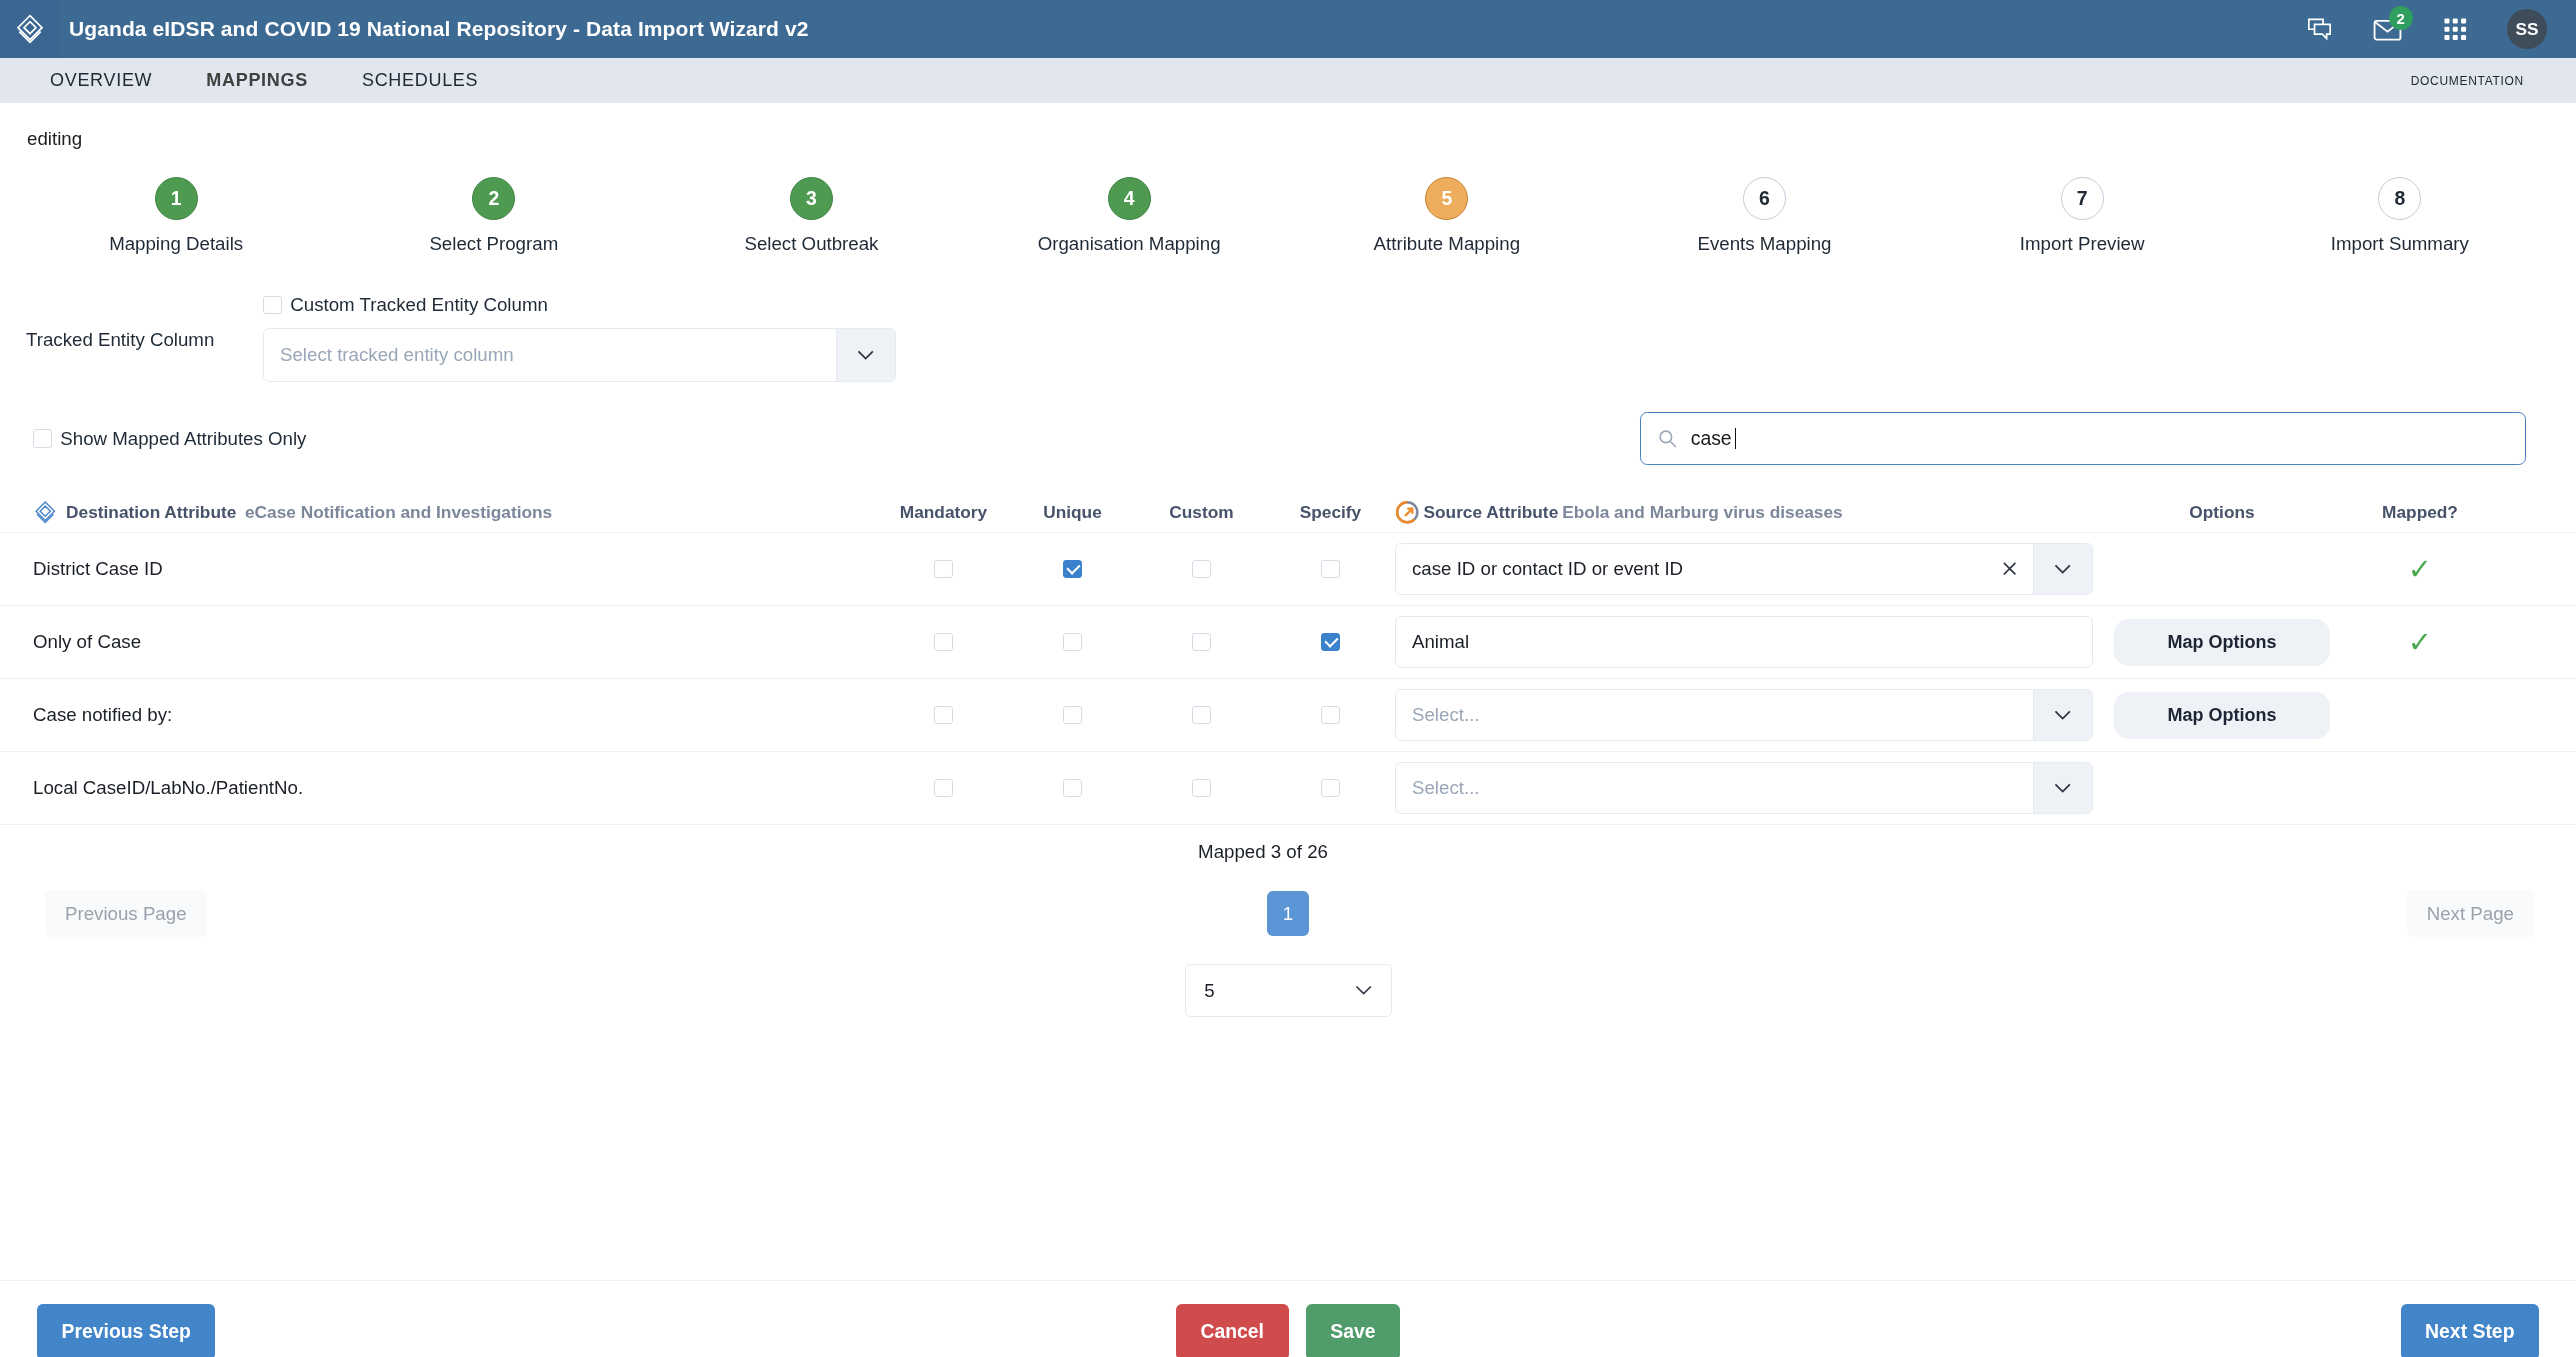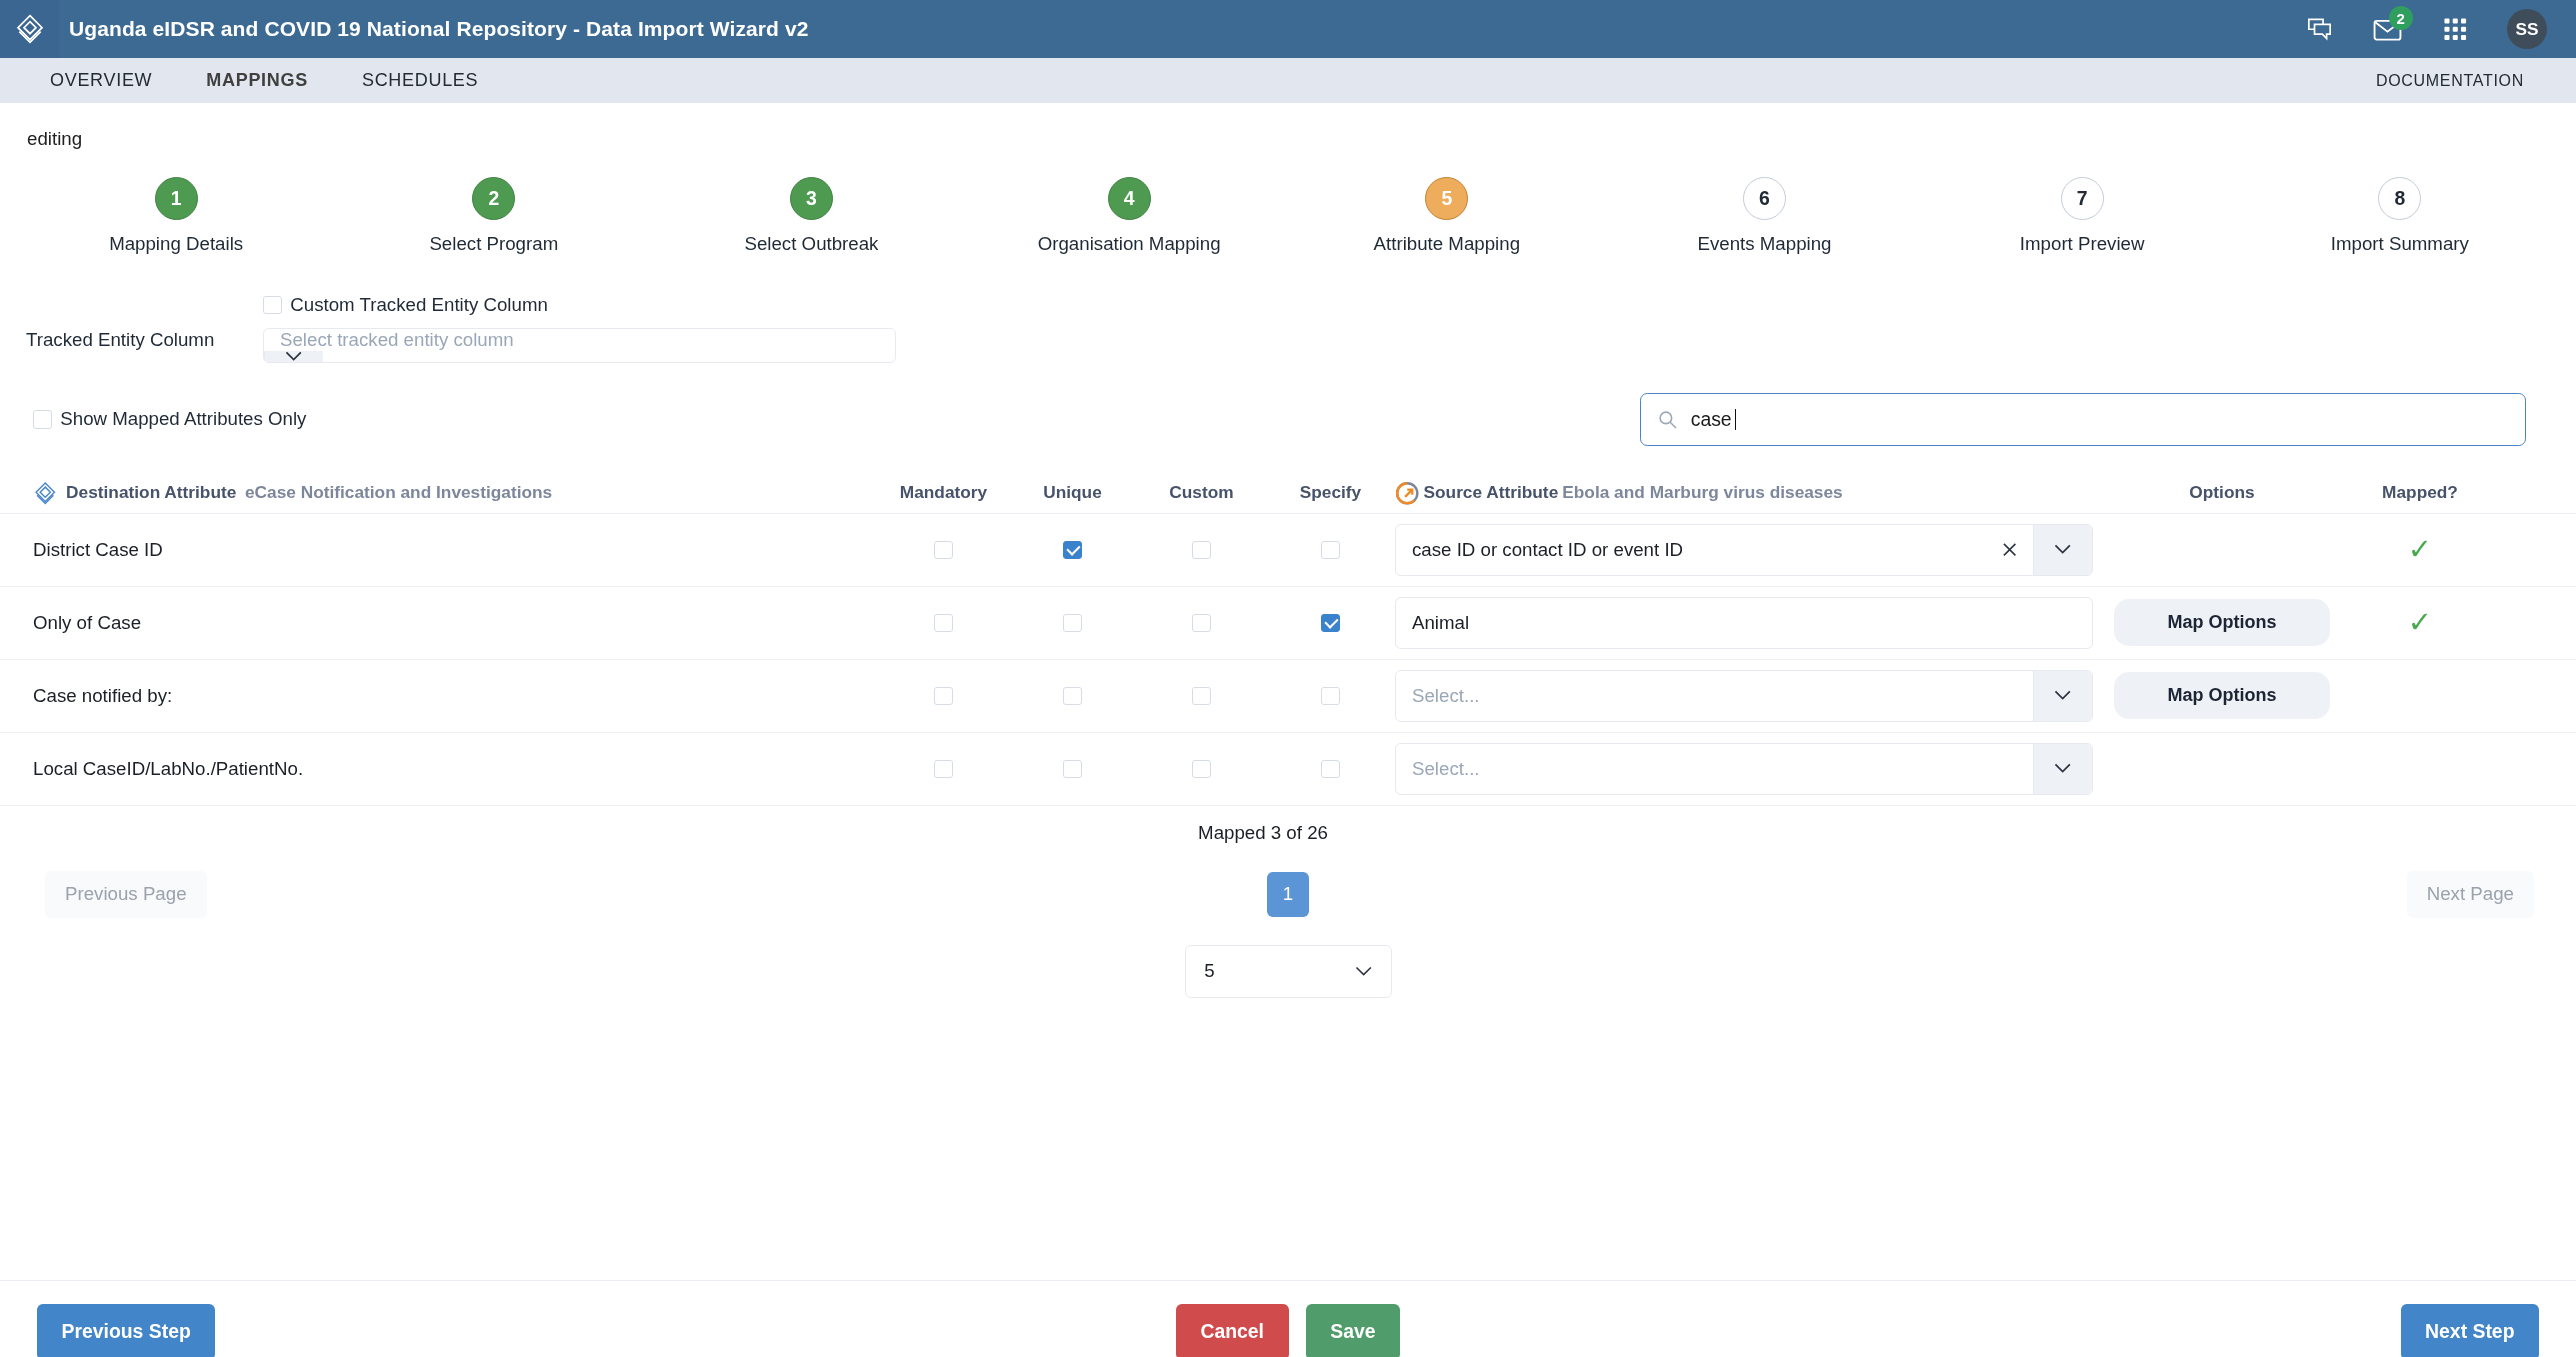--- a/index.html
+++ b/index.html
@@ -75,21 +75,21 @@
     letter-spacing: 0.7px;
     color: #232a33;
     margin-right: 54px;
     cursor: pointer;
     font-weight: 400;
   }
   .nav-item.active { color: #404040; font-weight: bold; }
   .nav-right {
     margin-left: auto;
     padding-right: 52px;
-    font-size: 16px;
+    font-size: 12px;
     letter-spacing: 0.7px;
     color: #232a33;
     cursor: pointer;
   }
 
   
   .page { padding: 0 0 0 0; position: relative; height: 1255px; }
 
   .editing-label {
     font-size: 18.7px;
@@ -162,21 +162,20 @@
   .cb-text { font-size: 18.7px; color: #1f2a36; }
 
   .select-wrap {
     display: flex;
     margin-top: 8.6px;
     width: 633px;
     border: 0.7px solid #e6eaf0;
     border-radius: 5.8px;
     overflow: hidden;
     background: #fff;
-    flex-direction: column;
   }
   .select-field {
     flex: 1;
     height: 52px;
     display: flex; align-items: center;
     padding: 0 16px;
     font-size: 18.7px;
     color: #212a36;
   }
   .select-field.placeholder { color: #9aa7b8; }

